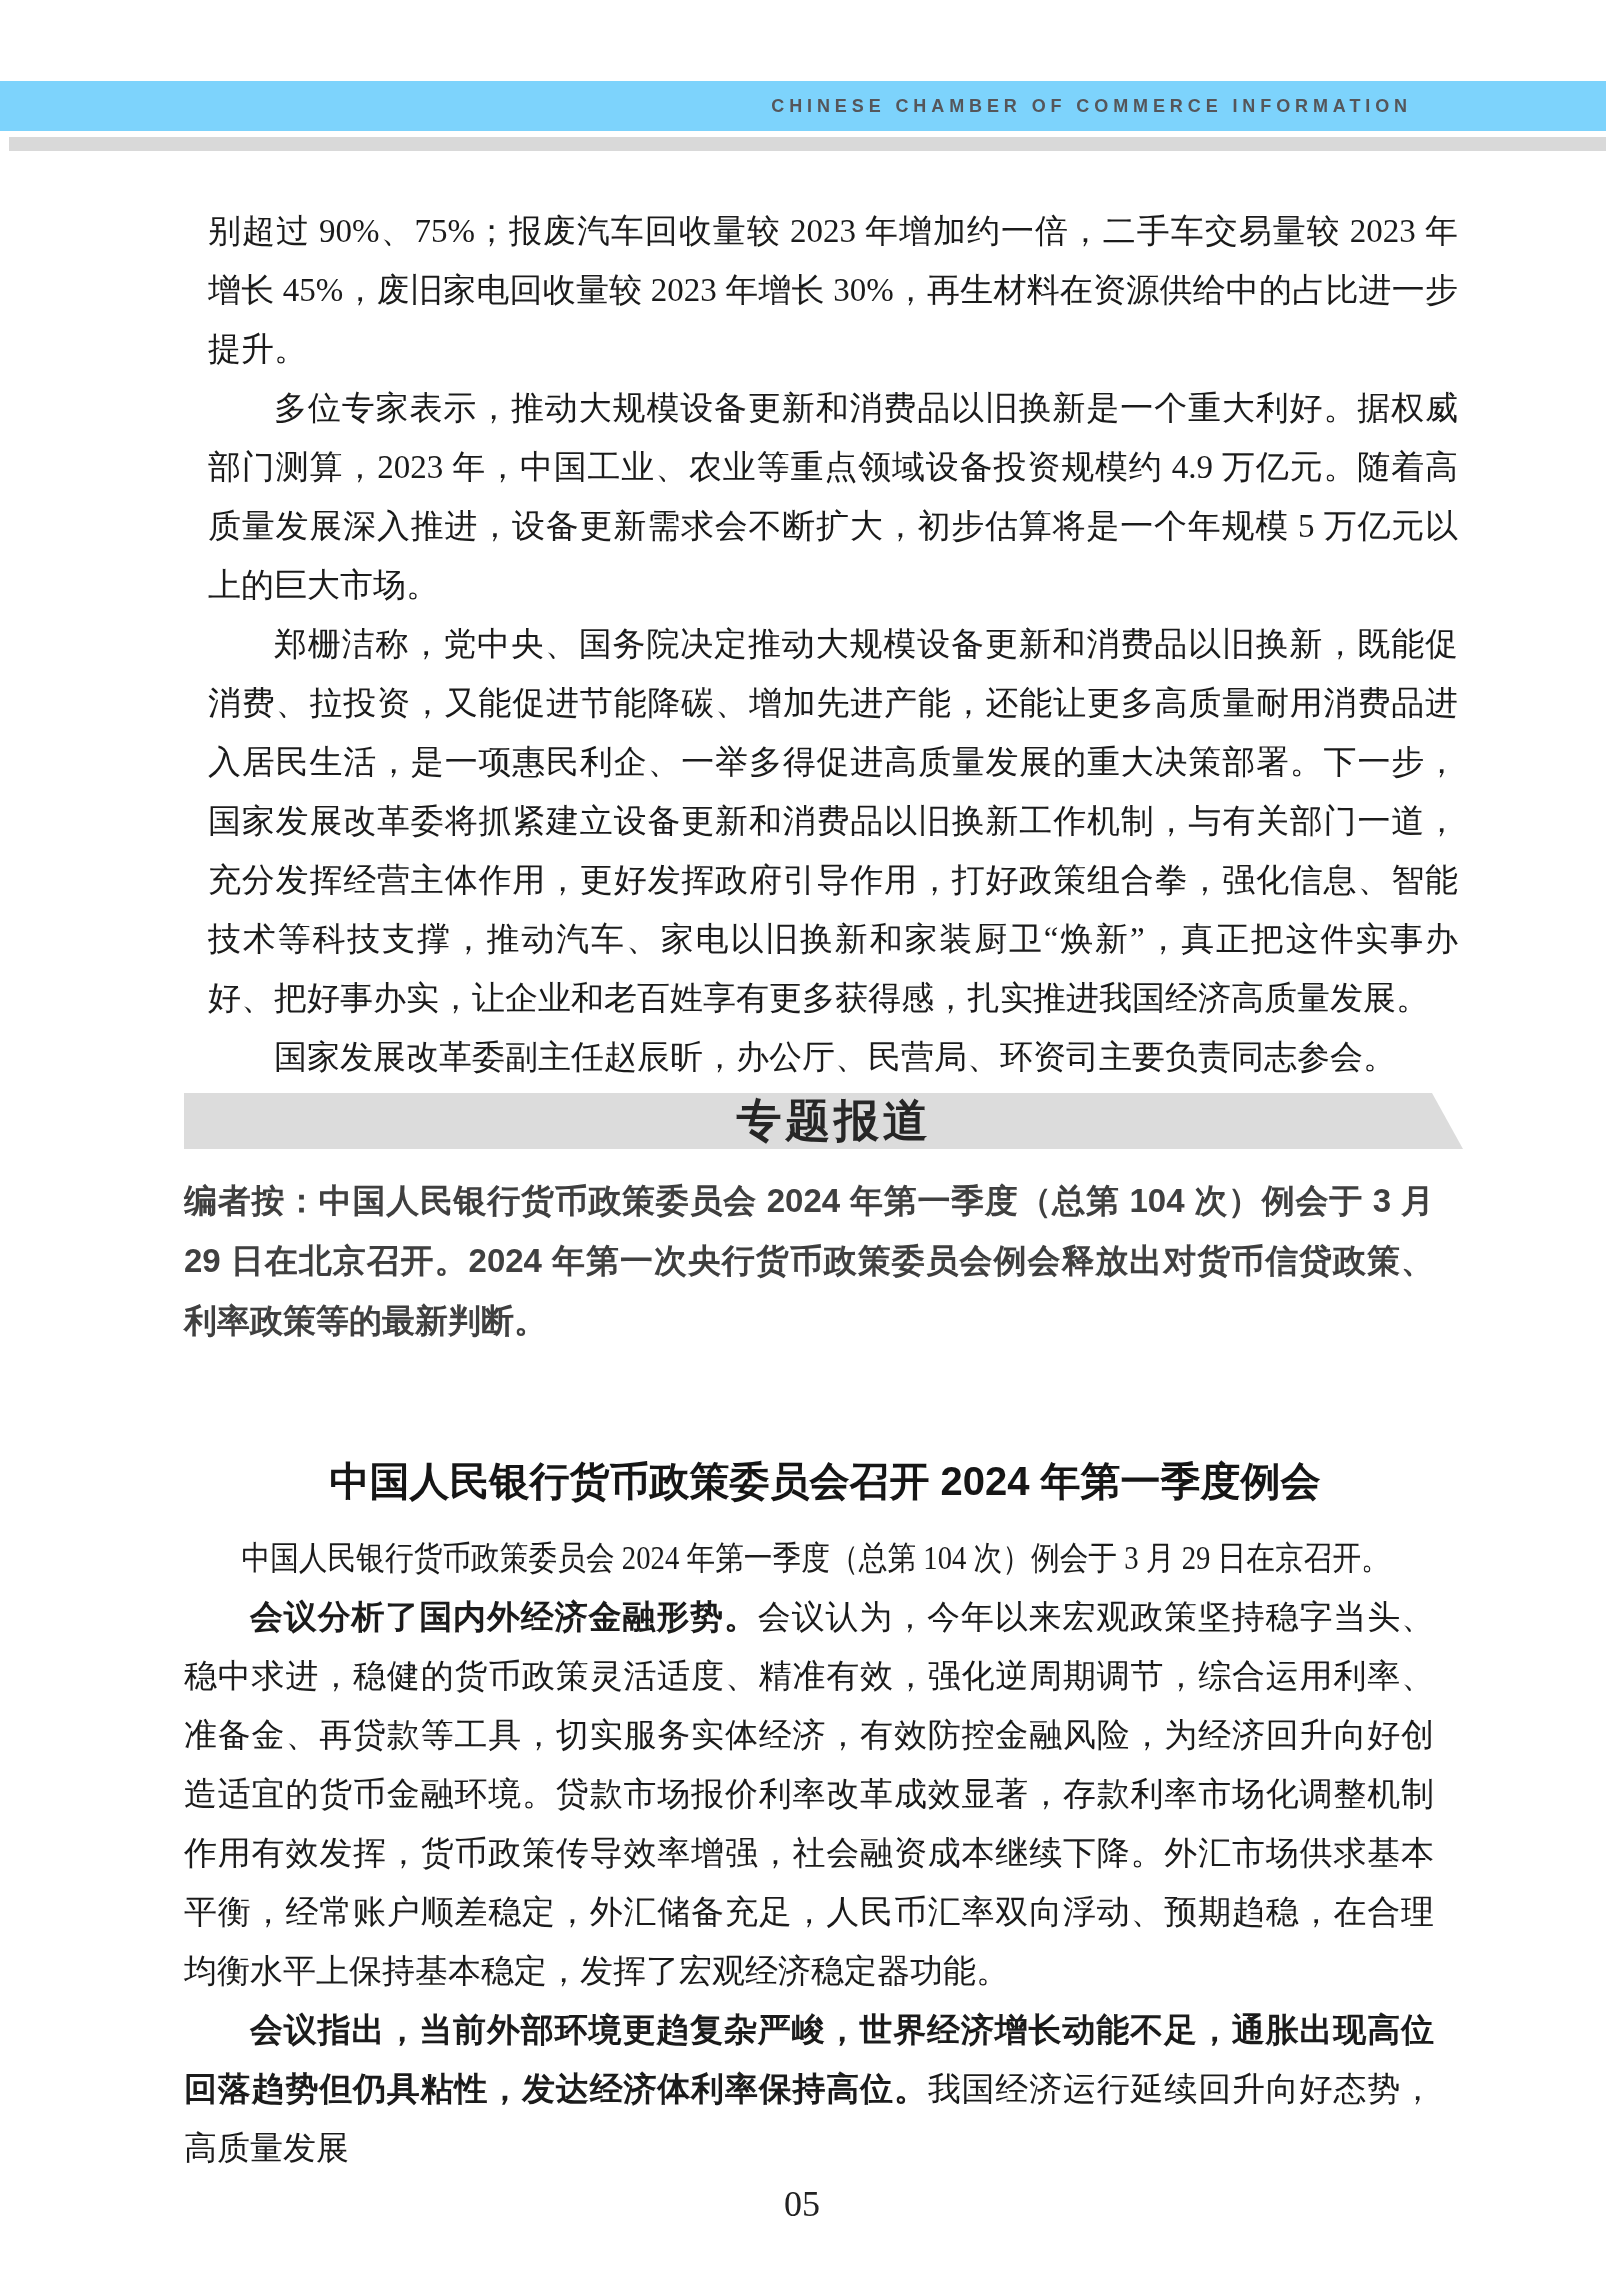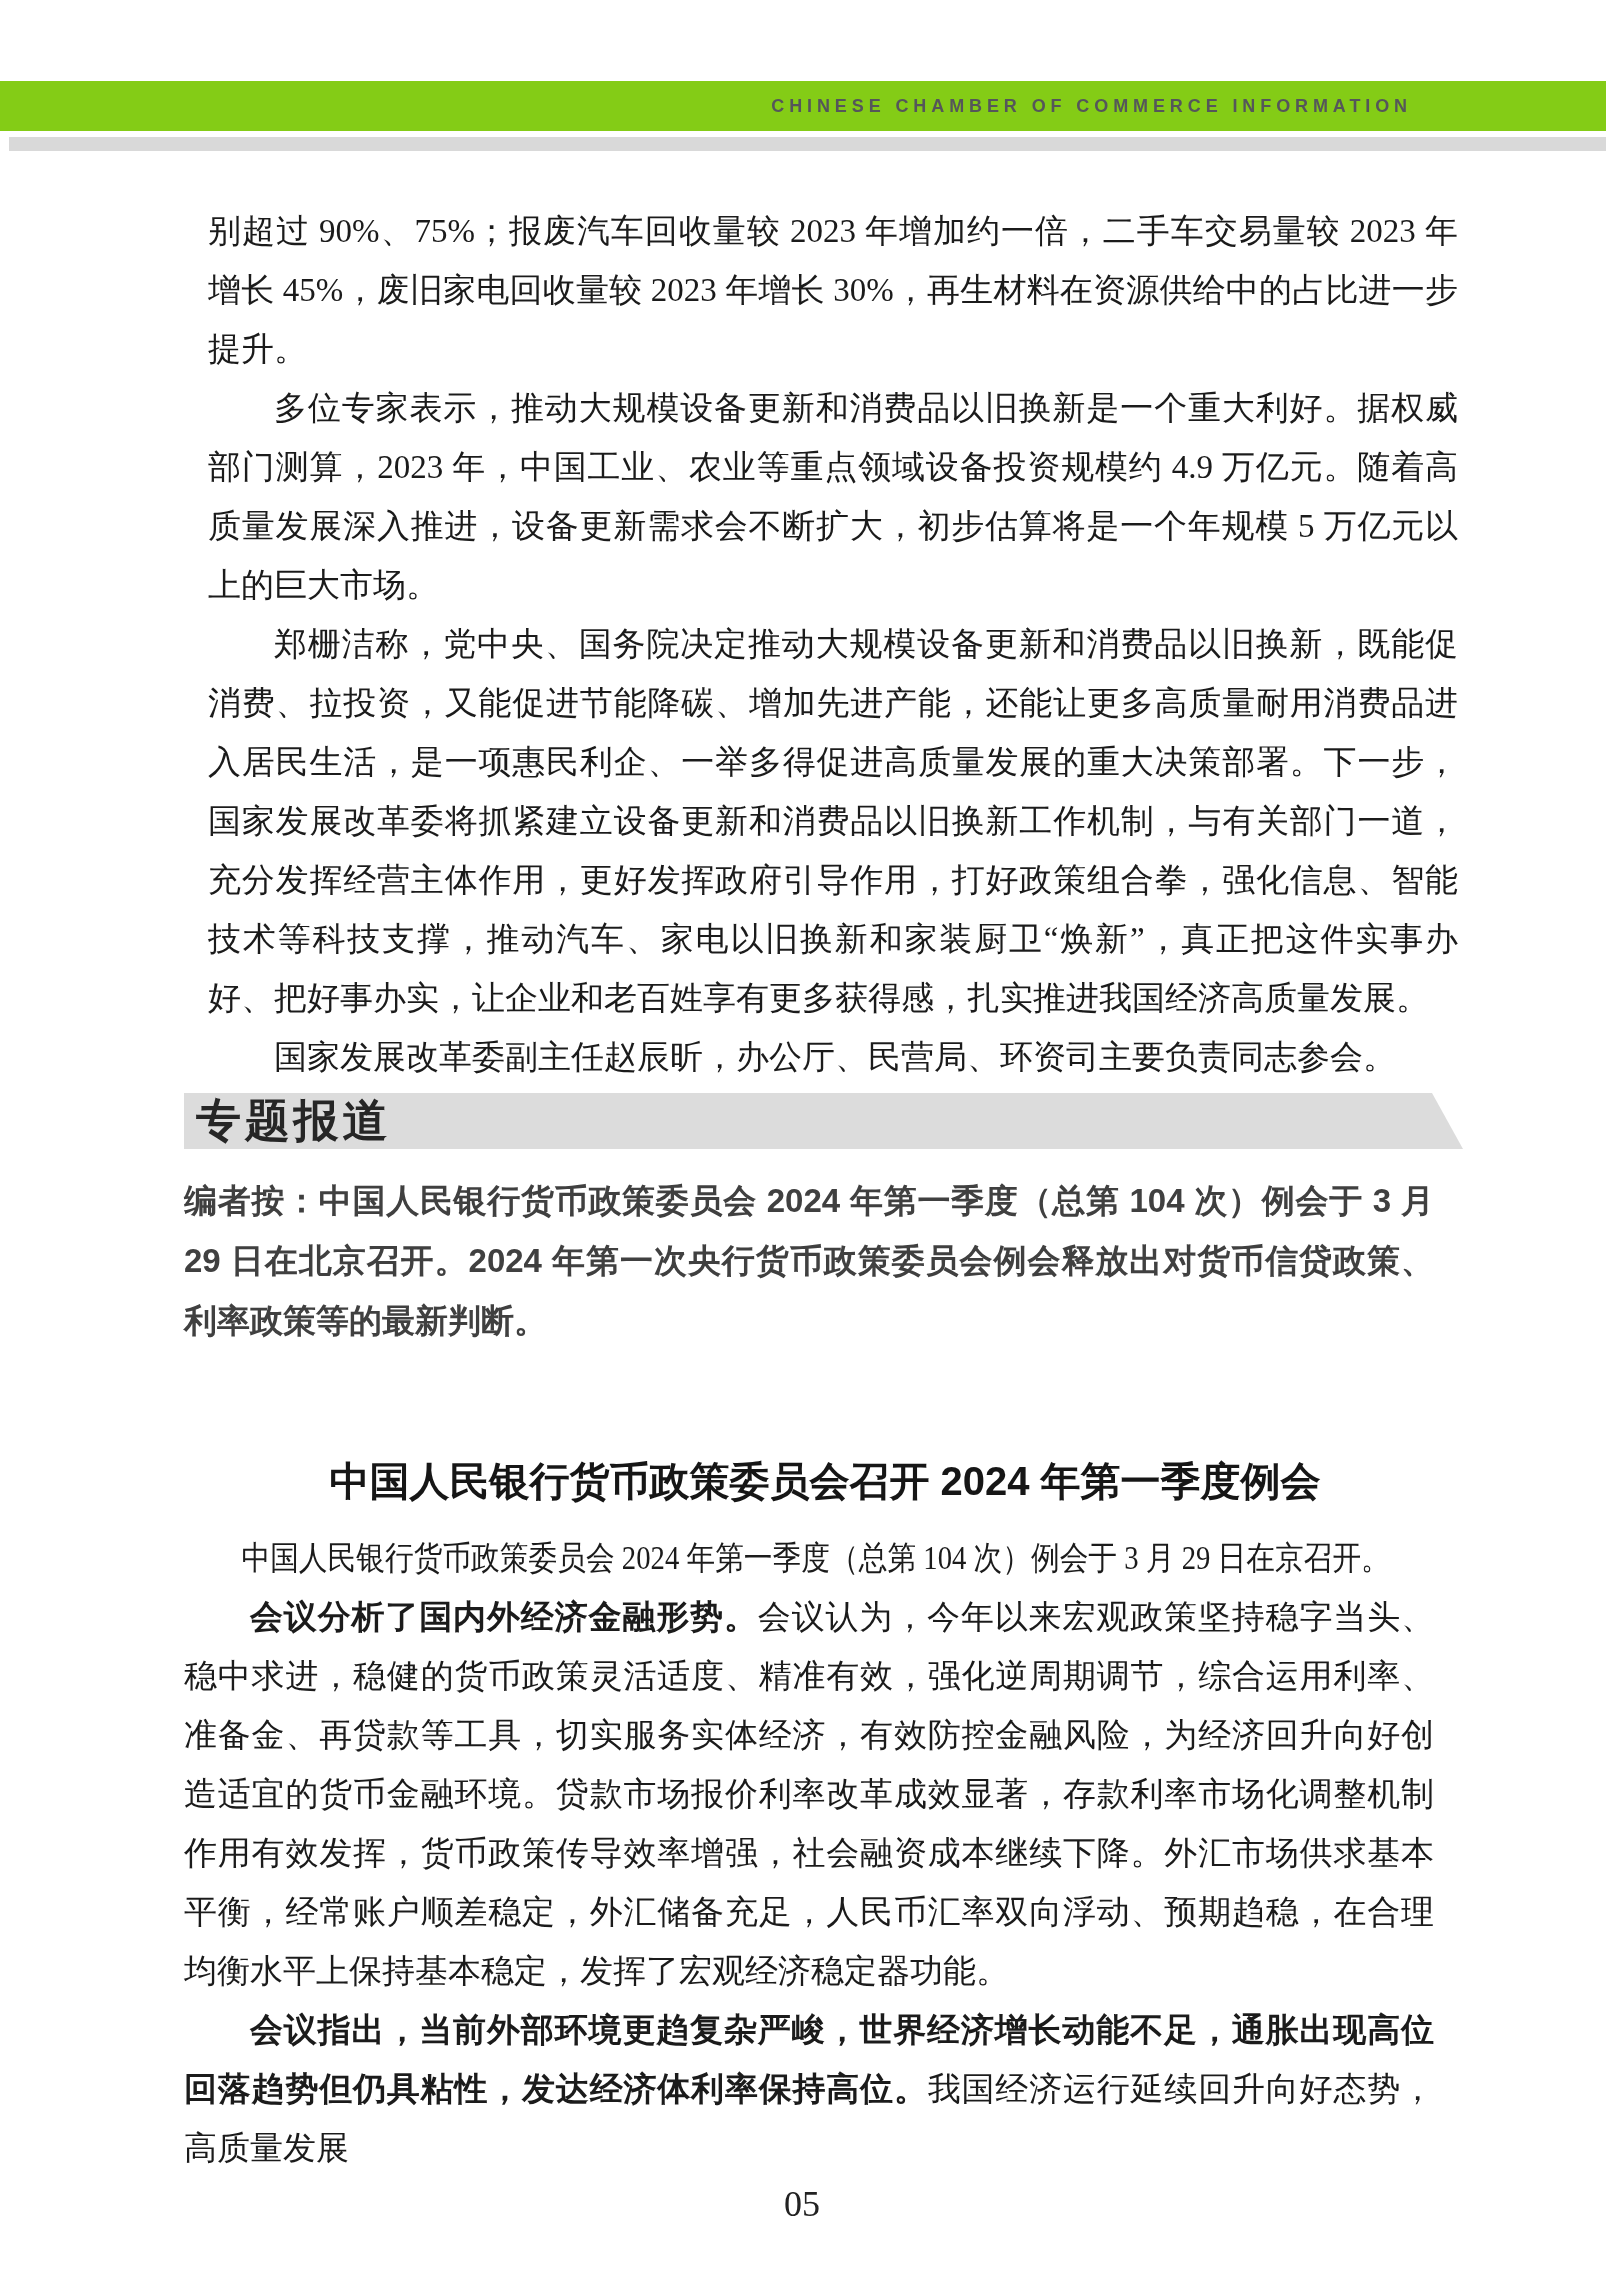--- a/index.html
+++ b/index.html
@@ -10,21 +10,21 @@
     background:#ffffff;
     overflow:hidden;
     font-family:"Liberation Serif","DejaVu Serif",serif;
     color:#1b1b1b;
   }
   
   .masthead-bar{
     position:absolute;
     left:0; top:81px;
     width:1606px; height:50px;
-    background:#84cc16;
+    background:#7dd3fc;
     display:flex;
     align-items:center;
     justify-content:flex-end;
     padding-right:194px;
     box-sizing:border-box;
   }
   .masthead-text{
     font-family:"Liberation Sans","DejaVu Sans",sans-serif;
     font-weight:bold;
     font-size:18px;
@@ -64,27 +64,28 @@
   
   .section-bar{
     position:absolute;
     left:184px; top:1093px;
     width:1279px; height:56px;
     background:#dcdcdc;
     clip-path:polygon(0 0, 1248px 0, 1279px 100%, 0 100%);
   }
   .section-title{
     display:block;
-    padding-left:12px;
+    padding-left:21px;
     line-height:57px;
     font-family:"Liberation Serif","DejaVu Serif",serif;
     font-weight:bold;
     font-size:45px;
     letter-spacing:3.8px;
     color:#262626;
+    text-align:center;
   }
   
   .editor-note{
     position:absolute;
     left:184px; top:1171px;
     width:1250px;
     font-family:"Liberation Sans","DejaVu Sans",sans-serif;
     font-weight:bold;
     font-size:33px;
     line-height:60px;

